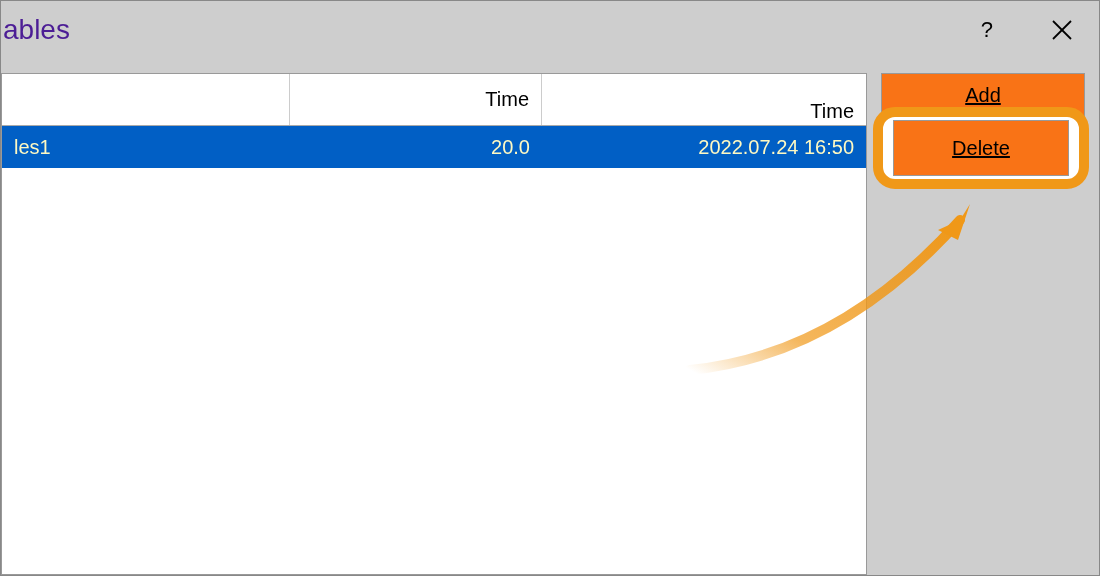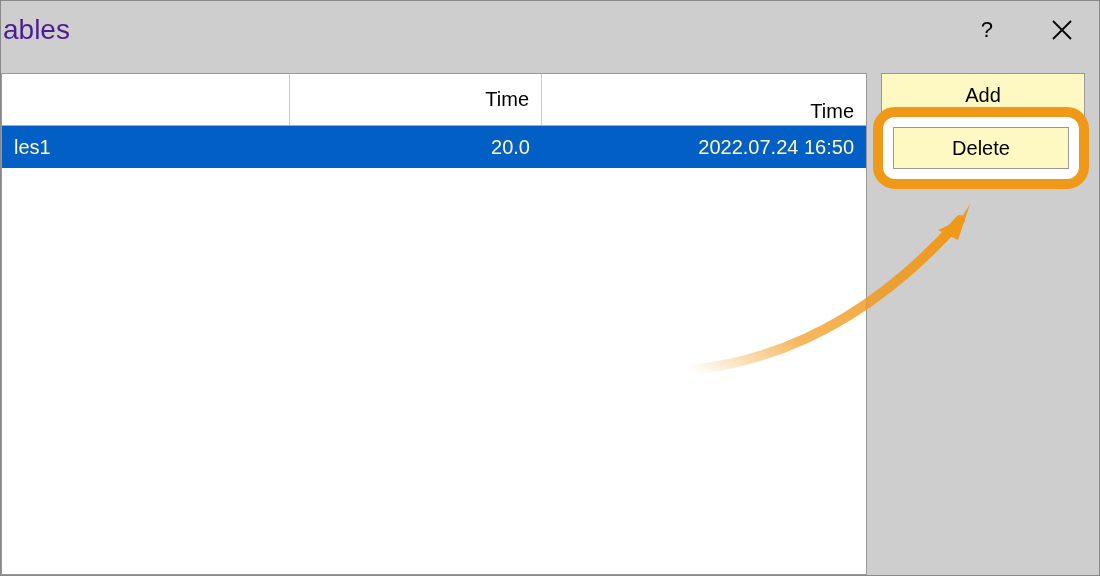--- a/index.html
+++ b/index.html
@@ -123,26 +123,27 @@
     .sidebar {
       width: 232px;
       background: #cecece;
       padding: 14px 14px 0 14px;
       position: relative;
     }
     .btn {
       display: block;
       width: 100%;
       height: 44px;
-      background: #fef9c3;
+      background: #f97316;
       border: 1px solid #999;
       font-size: 20px;
       color: #000;
       cursor: pointer;
       margin-bottom: 14px;
+      text-decoration: underline;
     }
     .btn-add {
       margin-top: 0px;
     }
     .highlight-box {
       position: absolute;
       border: 10px solid #f09818;
       border-radius: 22px;
       background: #fff;
       padding: 8px;
@@ -150,21 +151,21 @@
       left: 873px;
       width: 216px;
       height: 82px;
       display: flex;
       align-items: center;
       justify-content: center;
       z-index: 5;
     }
     .highlight-box .btn {
       margin: 0;
-      height: 42px;
+      height: 56px;
       width: 176px;
     }
     .arrow-annotation {
       position: absolute;
       top: 180px;
       left: 660px;
       width: 340px;
       height: 220px;
       z-index: 4;
       pointer-events: none;

